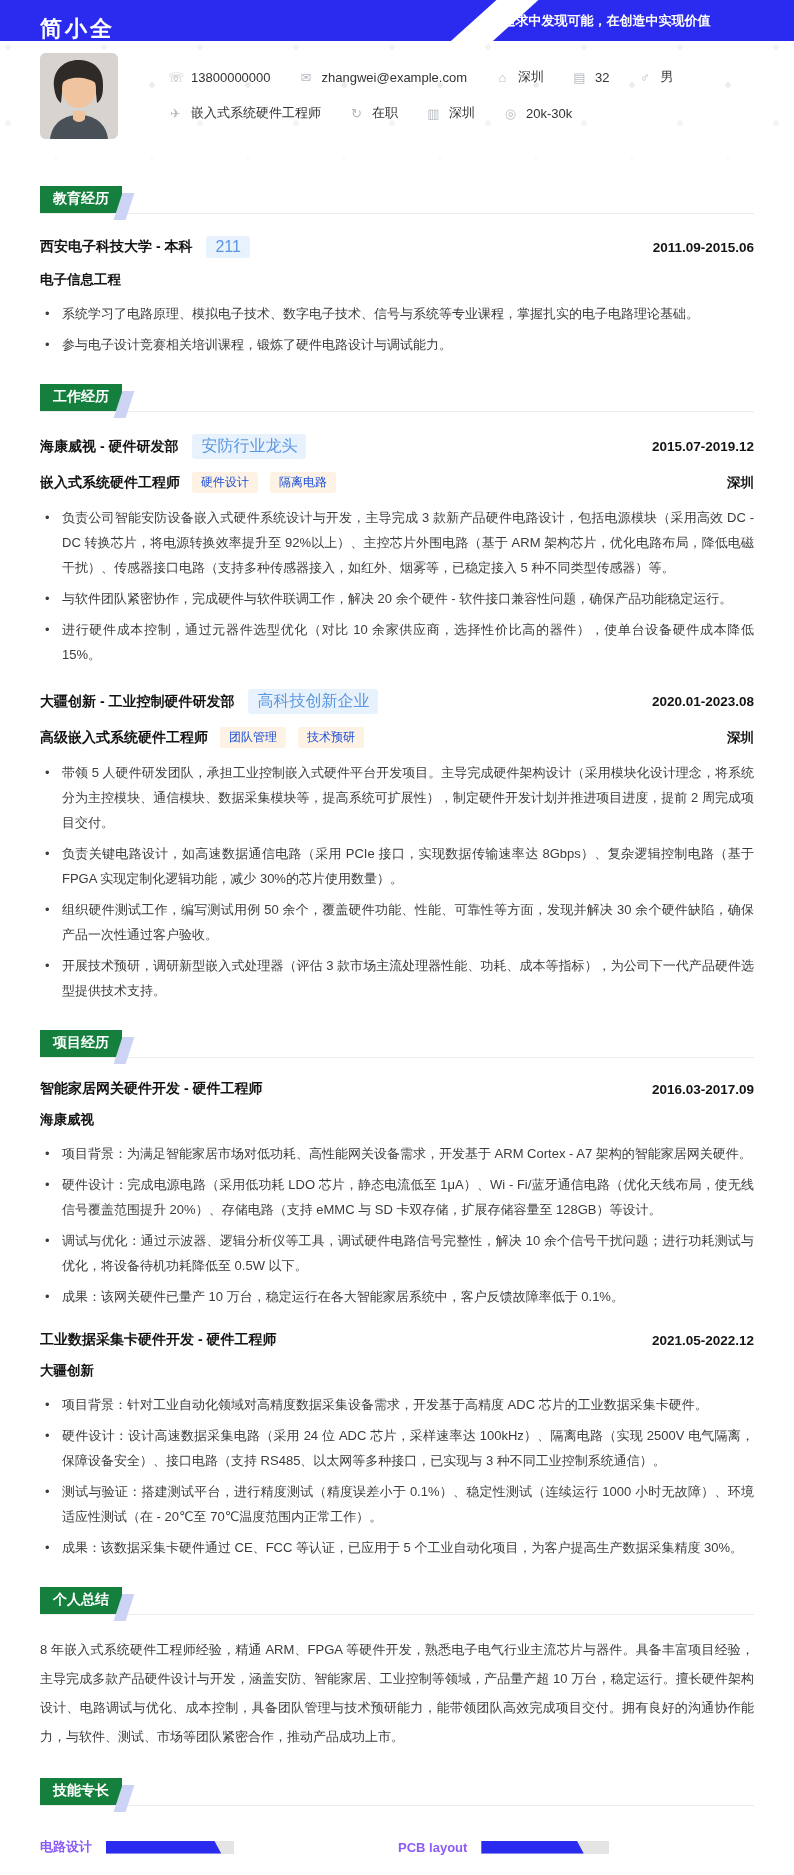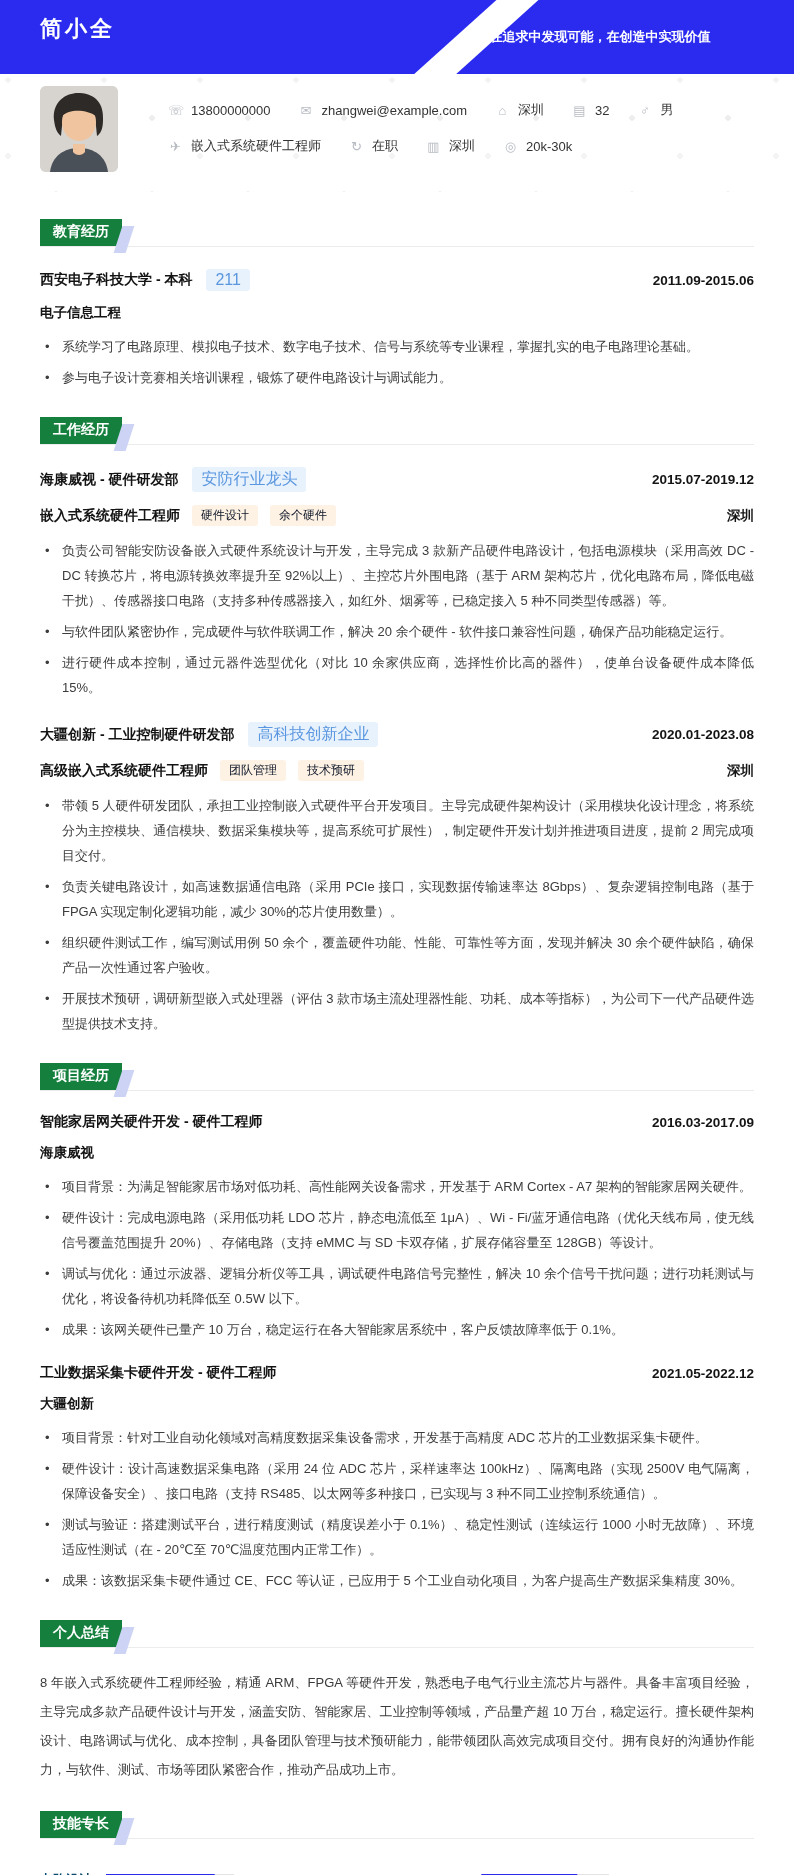--- a/index.html
+++ b/index.html
@@ -1,19 +1,19 @@
 <!DOCTYPE html>
 <html><head>
 <meta charset="utf-8">
 <style>
   html,body{margin:0;padding:0;background:#fff;}
   .page{width:794px;min-height:1875px;background:#fff;overflow:hidden;
         font-family:"Liberation Sans","DejaVu Sans",sans-serif;color:#3c3c3c;box-sizing:border-box;}
   
-  .banner{position:relative;height:74px;background:#2b2bf0;overflow:hidden;}
+  .banner{position:relative;height:41px;background:#2b2bf0;overflow:hidden;}
   .banner-logo{position:absolute;left:40px;top:14px;font-size:22px;font-weight:bold;color:#fff;letter-spacing:3px;}
   .banner-stripe{position:absolute;left:452px;top:-20px;width:42px;height:120px;background:#fff;transform:skewX(-48deg);}
   .banner-slogan{position:absolute;left:470px;width:260px;top:50%;transform:translateY(-50%);
                  text-align:center;color:#fff;font-size:13px;font-weight:bold;white-space:nowrap;}
   
   .profile{display:flex;padding:12px 40px 20px;
      background-image:radial-gradient(circle,#ededed 2.5px,rgba(0,0,0,0) 3px),
                       radial-gradient(circle,#f3f3f3 2.5px,rgba(0,0,0,0) 3px);
      background-size:96px 76px;background-position:8px 6px,56px 44px;}
   .photo{width:78px;height:86px;border-radius:6px;overflow:hidden;flex:none;background:#d9dde1;}
@@ -27,31 +27,31 @@
   .sec-title{position:relative;display:inline-block;background:#15803d;color:#fff;font-weight:bold;
              font-size:14px;padding:4px 13px 5px;z-index:1;}
   .sec-title::after{content:"";position:absolute;right:-8px;top:7px;height:100%;width:12px;
              background:#ccd3f5;transform:skewX(-18deg);z-index:-1;}
   .e-head{display:flex;align-items:center;margin-top:22px;font-size:14px;font-weight:bold;color:#141414;}
   .e-head .spacer{flex:1;}
   .e-date,.e-loc{font-size:13.5px;font-weight:bold;color:#141414;}
   .sub-line{margin-top:13px;font-size:13.5px;font-weight:bold;color:#141414;}
   .badge-blue{color:#5b97e0;background:#e8f2fc;font-size:16px;font-weight:normal;
               padding:2px 9px;border-radius:3px;margin-left:14px;}
-  .badge-orange{color:#0f172a;background:#fdf2e3;font-size:12px;font-weight:normal;
+  .badge-orange{color:#1d4ed8;background:#fdf2e3;font-size:12px;font-weight:normal;
               padding:2px 9px;border-radius:3px;margin-left:12px;}
   ul.bullets{margin:12px 0 0;padding:0;list-style:none;}
   .bullets li{position:relative;padding-left:22px;font-size:13px;color:#3c3c3c;
               line-height:25px;margin-bottom:6px;text-align:justify;}
   .bullets li::before{content:"•";position:absolute;left:5px;color:#3c3c3c;}
   .summary{margin-top:20px;font-size:13px;line-height:29px;color:#3b3b3b;text-align:justify;}
   
   .skills{display:grid;grid-template-columns:358px 1fr;margin-top:22px;}
   .skill{display:flex;align-items:center;height:38px;}
-  .skill-name{font-weight:bold;color:#0c4a6e;font-size:13px;margin-right:14px;white-space:nowrap;}
+  .skill-name{font-weight:bold;color:#8b5cf6;font-size:13px;margin-right:14px;white-space:nowrap;}
   .skill-track{width:128px;height:13px;background:#e4e4e4;}
   .skill-fill{height:100%;background:#2b2bf0;
               clip-path:polygon(0 0,calc(100% - 7px) 0,100% 100%,0 100%);}
 </style>
 </head>
 <body>
 
 <div class="page">
 
   <div class="banner">
@@ -161,21 +161,21 @@
             <span>海康威视 - 硬件研发部</span>
             <span class="badge-blue">安防行业龙头</span>
             <span class="spacer"></span>
             <span class="e-date">2015.07-2019.12</span>
           </div>
           <div class="e-head" style="margin-top:13px;">
             <span>嵌入式系统硬件工程师</span>
 
               <span class="badge-orange">硬件设计</span>
 
-              <span class="badge-orange">余个硬件</span>
+              <span class="badge-orange">隔离电路</span>
 
             <span class="spacer"></span>
             <span class="e-loc">深圳</span>
           </div>
           <ul class="bullets">
 
               <li>负责公司智能安防设备嵌入式硬件系统设计与开发，主导完成 3 款新产品硬件电路设计，包括电源模块（采用高效 DC - DC 转换芯片，将电源转换效率提升至 92%以上）、主控芯片外围电路（基于 ARM 架构芯片，优化电路布局，降低电磁干扰）、传感器接口电路（支持多种传感器接入，如红外、烟雾等，已稳定接入 5 种不同类型传感器）等。</li>
 
               <li>与软件团队紧密协作，完成硬件与软件联调工作，解决 20 余个硬件 - 软件接口兼容性问题，确保产品功能稳定运行。</li>
 

